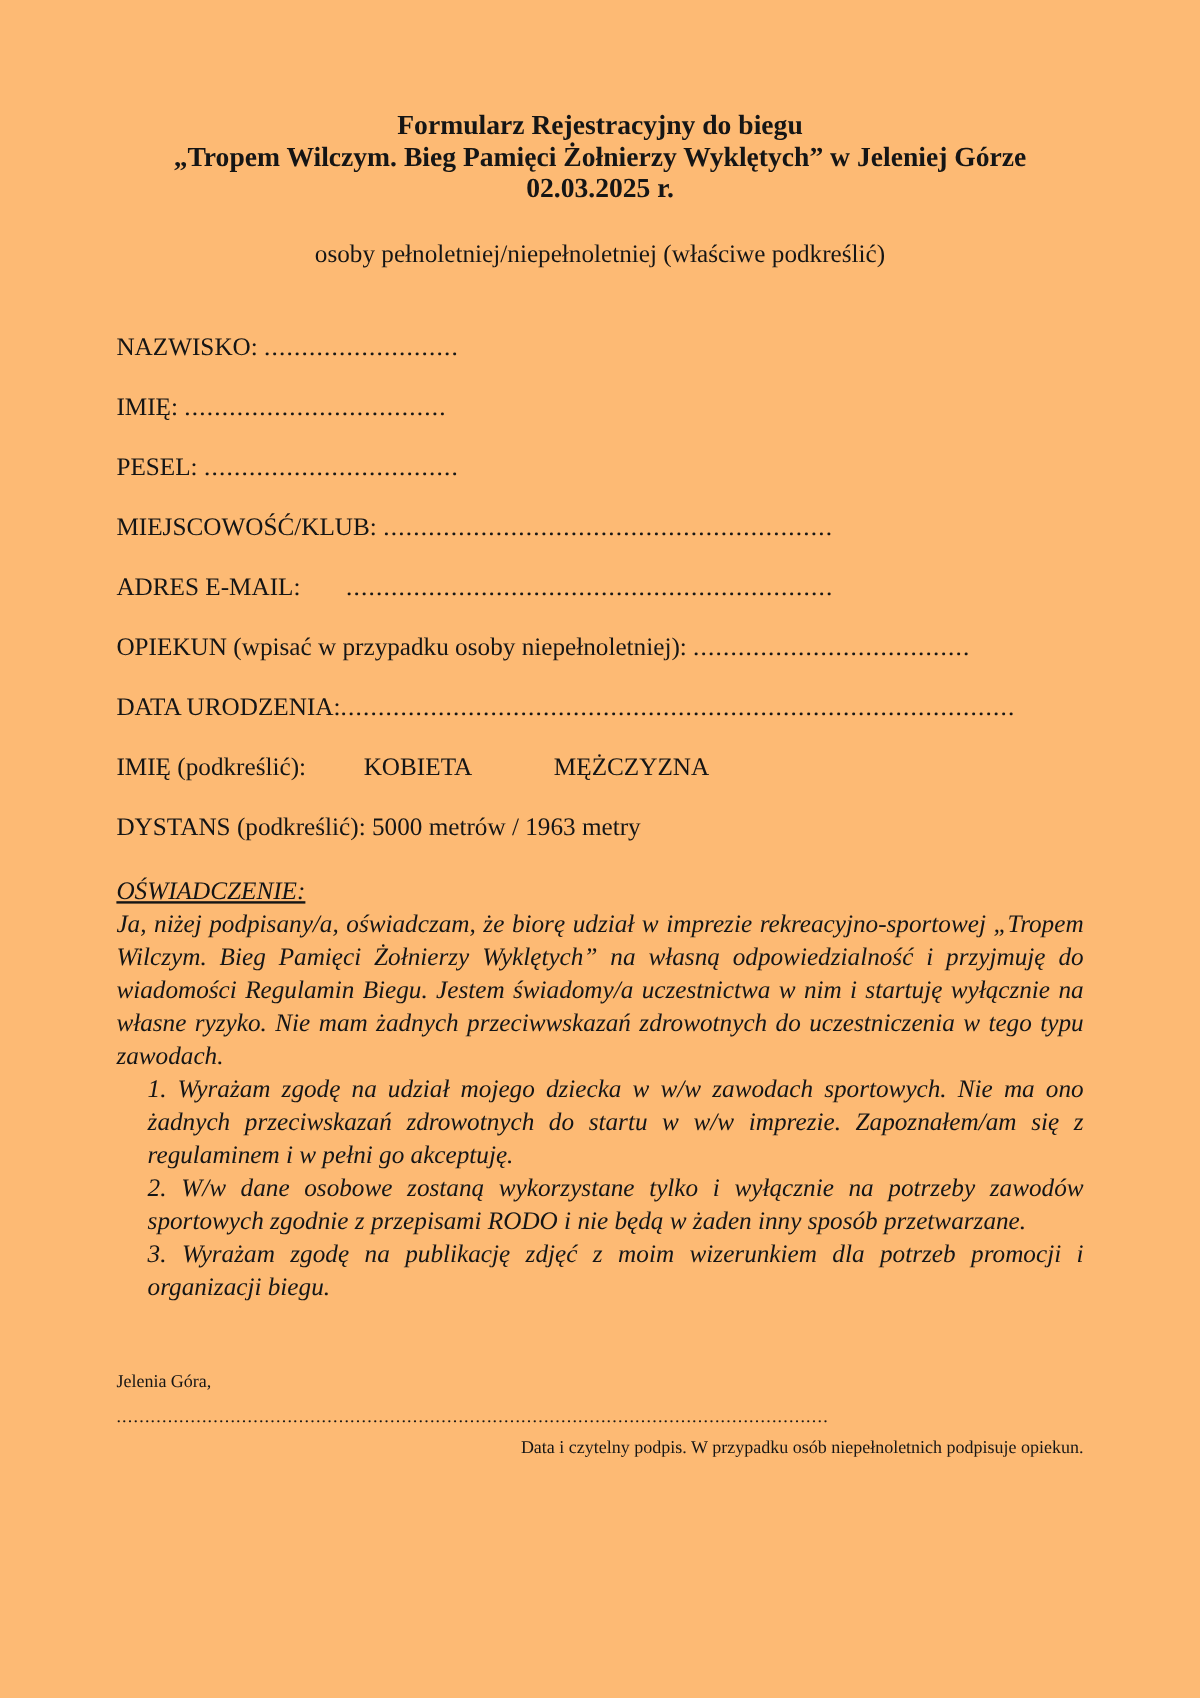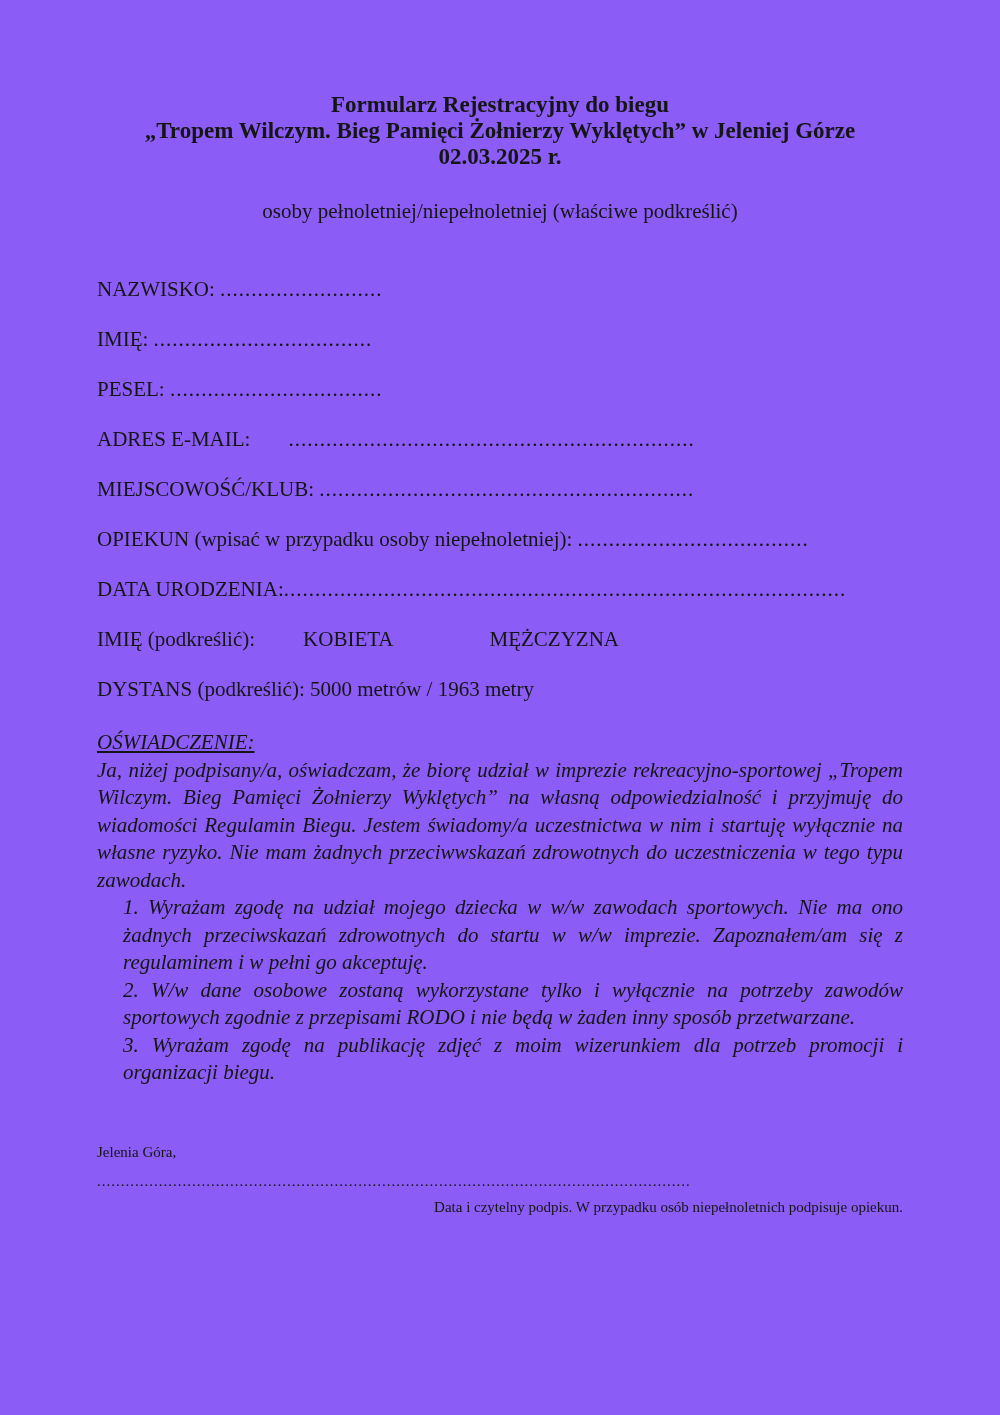--- a/index.html
+++ b/index.html
@@ -12,21 +12,21 @@
     height: 1415px;
     color: #151515;
     font-family: "Liberation Serif", "DejaVu Serif", serif;
     overflow: hidden;
   }
   .page {
     box-sizing: border-box;
     width: 1000px;
     height: 1415px;
     padding: 92px 97px 0 97px;
-    background: #8b5cf6;
+    background: #fdba74;
   }
   .title-block {
     text-align: center;
     font-weight: bold;
     font-size: 23px;
     line-height: 26px;
   }
   .subtitle {
     text-align: center;
     font-size: 21px;
@@ -43,21 +43,21 @@
     white-space: nowrap;
   }
   .dots {
     letter-spacing: 1px;
   }
   .email-gap {
     display: inline-block;
     width: 38px;
   }
   .opt-female { margin-left: 48px; }
-  .opt-male   { margin-left: 96px; }
+  .opt-male   { margin-left: 68px; }
   .declaration {
     margin-top: 24px;
     font-size: 21px;
     line-height: 27.5px;
     font-style: italic;
   }
   .decl-heading {
     text-decoration: underline;
   }
   .decl-text {
@@ -97,23 +97,23 @@
 
   <div class="subtitle">osoby pełnoletniej/niepełnoletniej (właściwe podkreślić)</div>
 
   <div class="fields">
     <p class="field-row"><span>NAZWISKO:</span> <span class="dots">..........................</span></p>
 
     <p class="field-row"><span>IMIĘ:</span> <span class="dots">...................................</span></p>
 
     <p class="field-row"><span>PESEL:</span> <span class="dots">..................................</span></p>
 
+    <p class="field-row"><span>MIEJSCOWOŚĆ/KLUB:</span> <span class="dots">............................................................</span></p>
+
     <p class="field-row"><span>ADRES E-MAIL:</span><span class="email-gap"></span><span class="dots">.................................................................</span></p>
-
-    <p class="field-row"><span>MIEJSCOWOŚĆ/KLUB:</span> <span class="dots">............................................................</span></p>
 
     <p class="field-row"><span>OPIEKUN (wpisać w przypadku osoby niepełnoletniej):</span> <span class="dots">.....................................</span></p>
 
     <p class="field-row"><span>DATA URODZENIA:</span><span class="dots">..........................................................................................</span></p>
 
     <p class="field-row"><span>IMIĘ (podkreślić):</span><span class="opt-female">KOBIETA</span><span class="opt-male">MĘŻCZYZNA</span></p>
 
     <p class="field-row"><span>DYSTANS (podkreślić):</span> <span>5000 metrów / 1963 metry</span></p>
   </div>
 

